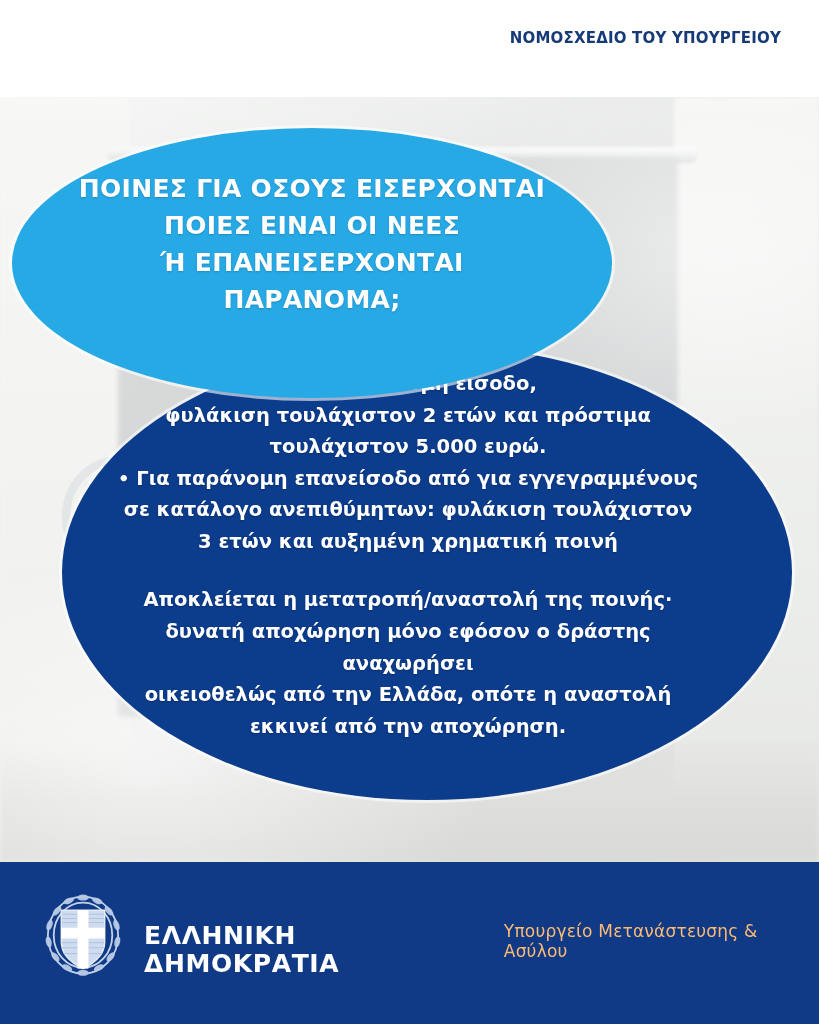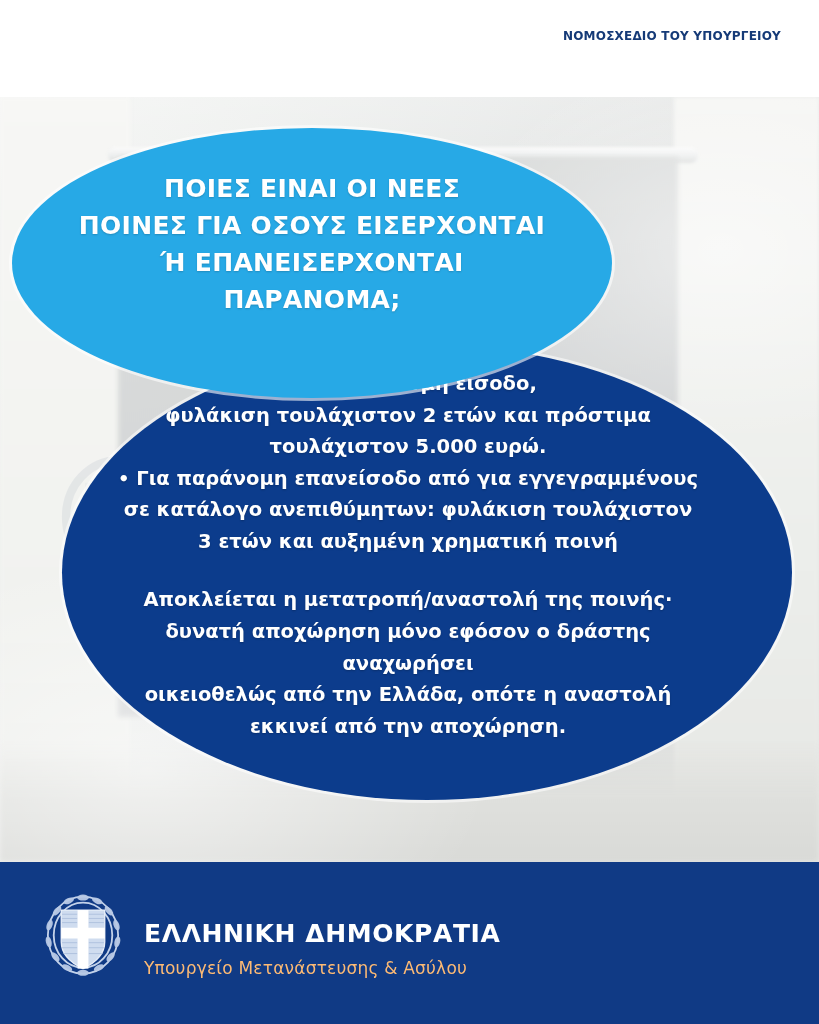--- a/index.html
+++ b/index.html
@@ -106,21 +106,21 @@
     background: #ffffff;
     z-index: 6;
   }
   .header-text {
     position: absolute;
     right: 38px;
     top: 27px;
     width: 420px;
     text-align: right;
     color: #153a77;
-    font-size: 12px;
+    font-size: 15px;
     font-weight: bold;
     line-height: 1.52;
     letter-spacing: .2px;
   }
   .header-text .hl { display: block; white-space: nowrap; }
 
   
   .answer-bubble {
     position: absolute;
     left: 62px;
@@ -209,21 +209,21 @@
     top: 28px;
     display: flex;
     align-items: center;
     gap: 18px;
   }
   .emblem {
     width: 86px;
     height: 92px;
     flex: 0 0 auto;
   }
-  .footer-texts { display: flex; flex-direction: column; gap: 12px; margin-top: 27px; }
+  .footer-texts { display: flex; gap: 12px; margin-top: 27px; }
   .footer-title {
     color: #ffffff;
     font-size: 25px;
     font-weight: bold;
     letter-spacing: .6px;
     line-height: 1.1;
   }
   .footer-sub {
     color: #fdba74;
     font-size: 17px;
@@ -283,22 +283,22 @@
     <p>εκκινεί από την αποχώρηση.</p>
   </div>
 
   <svg class="question-tail" width="200" height="170" viewBox="0 0 200 170">
     <polygon points="170,0 35,0 18,158 118,62" fill="#27a9e6"></polygon>
   </svg>
 
   <div class="question-bubble"></div>
 
   <div class="question-text">
+    <span>ΠΟΙΝΕΣ ΓΙΑ ΟΣΟΥΣ ΕΙΣΕΡΧΟΝΤΑΙ</span>
     <span>ΠΟΙΕΣ ΕΙΝΑΙ ΟΙ ΝΕΕΣ</span>
-    <span>ΠΟΙΝΕΣ ΓΙΑ ΟΣΟΥΣ ΕΙΣΕΡΧΟΝΤΑΙ</span>
     <span>Ή ΕΠΑΝΕΙΣΕΡΧΟΝΤΑΙ</span>
     <span>ΠΑΡΑΝΟΜΑ;</span>
   </div>
 
   <div class="footer-band">
     <div class="footer-inner">
       <svg class="emblem" viewBox="0 0 100 110">
         <g fill="none" stroke="#c3d2ea" stroke-width="2.2">
           <ellipse cx="50" cy="54" rx="42" ry="46"></ellipse>
           <ellipse cx="50" cy="54" rx="35" ry="39"></ellipse>

